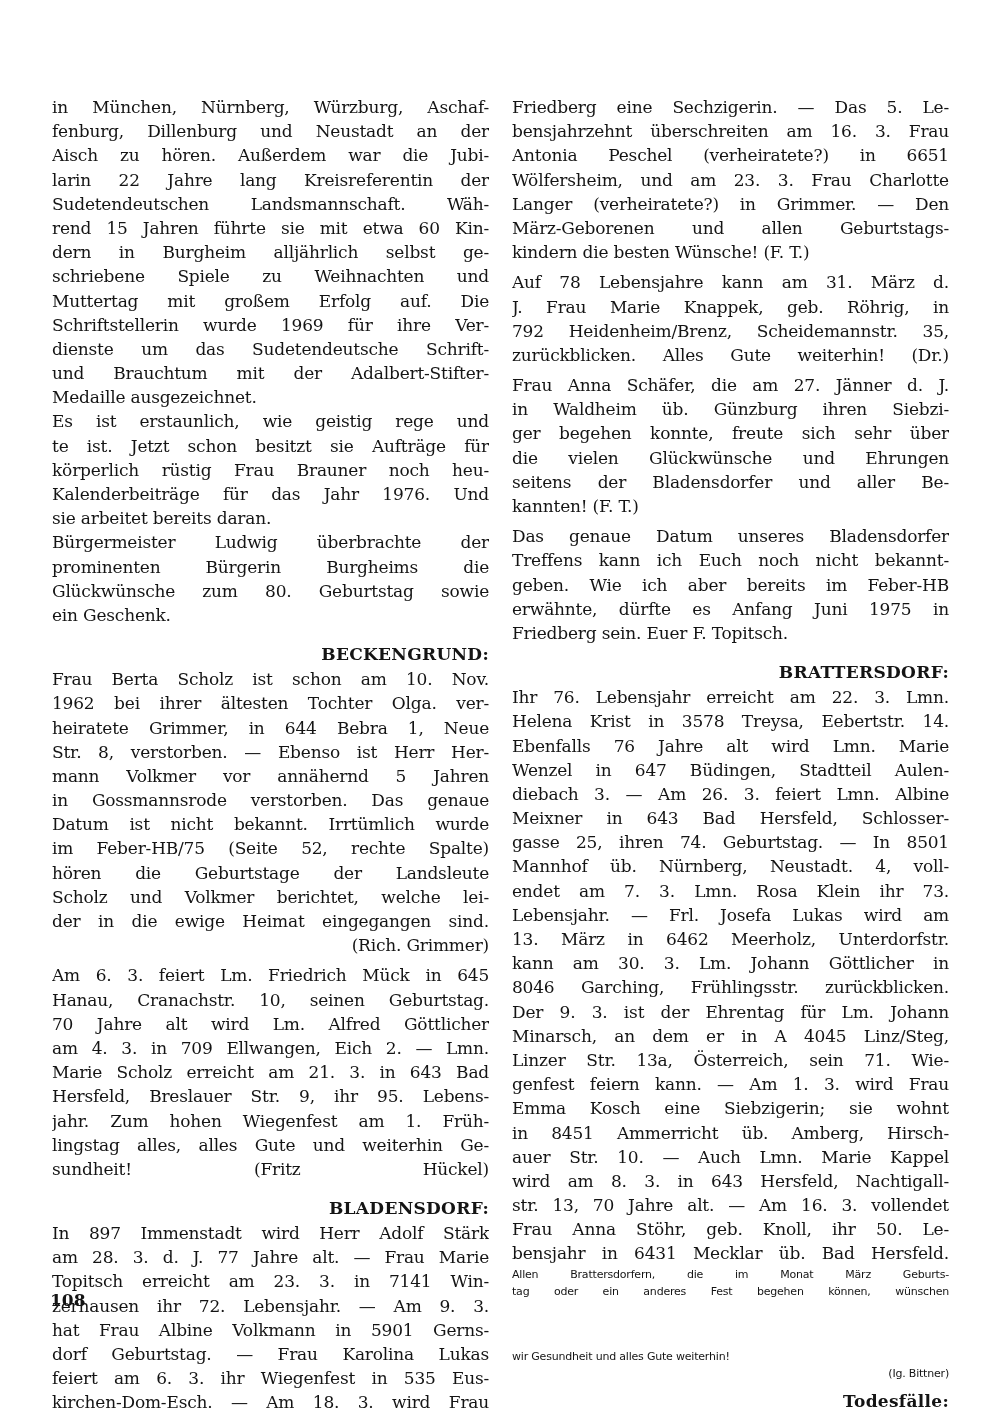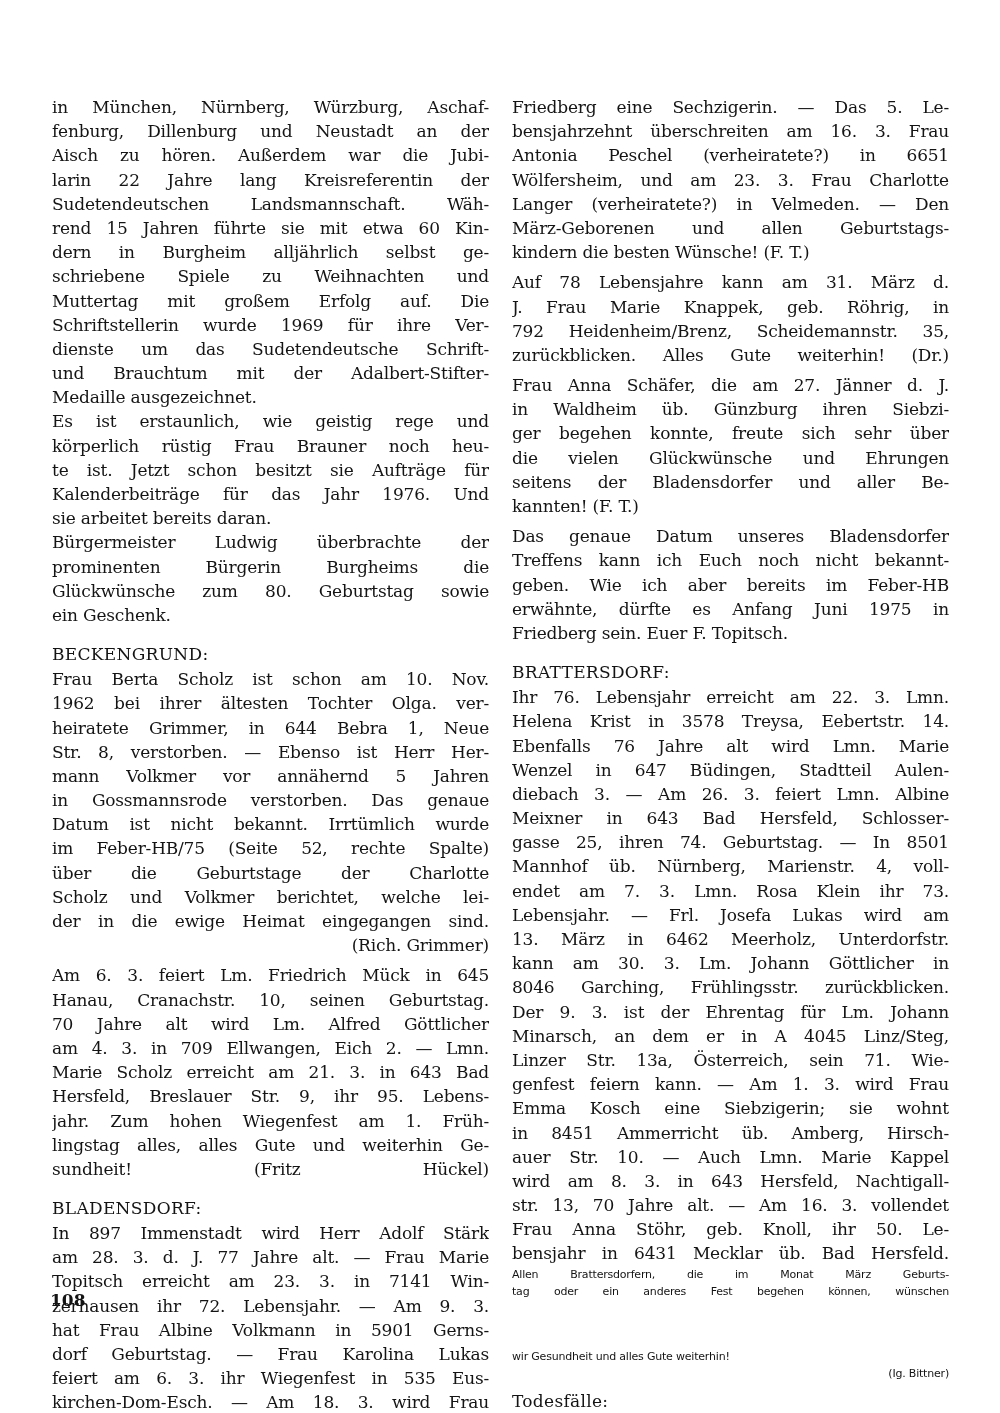--- a/index.html
+++ b/index.html
@@ -9,21 +9,21 @@
   .col-left { left: 52px; }
   .col-right { left: 512px; }
   .line { display: block; height: 24.2px; line-height: 24.2px; font-size: 17px;
           white-space: nowrap; text-align: justify; text-align-last: justify;
           overflow: hidden; letter-spacing: -0.2px; }
   .line.last { text-align-last: left; }
   .line.right { text-align: right; text-align-last: right; }
   .gap { height: 6px; }
   .gap-lg { height: 14px; }
   .heading { display: block; height: 26px; line-height: 26px; font-size: 17px;
-             font-weight: normal; letter-spacing: 0.3px; }
+             font-weight: bold; letter-spacing: 0.3px; text-align: right; }
   .small { display: block; height: 17px; line-height: 17px; font-size: 11px;
            font-family: "DejaVu Sans", "Liberation Sans", sans-serif;
            white-space: nowrap; text-align: justify; text-align-last: justify; letter-spacing: -0.2px; }
   .small.last { text-align-last: left; margin-top: 48px; }
   .small.right { text-align: right; text-align-last: right; }
   b { font-weight: normal; }
   .page-num { position: absolute; left: 50px; top: 1290px; font-size: 17px; font-weight: bold; }
 </style>
 </head>
 <body>
@@ -37,42 +37,42 @@
     <span class="line">Sudetendeutschen Landsmannschaft. Wäh-</span>
     <span class="line">rend 15 Jahren führte sie mit etwa 60 Kin-</span>
     <span class="line">dern in Burgheim alljährlich selbst ge-</span>
     <span class="line">schriebene Spiele zu Weihnachten und</span>
     <span class="line">Muttertag mit großem Erfolg auf. Die</span>
     <span class="line">Schriftstellerin wurde 1969 für ihre Ver-</span>
     <span class="line">dienste um das Sudetendeutsche Schrift-</span>
     <span class="line">und Brauchtum mit der Adalbert-Stifter-</span>
     <span class="line last">Medaille ausgezeichnet.</span>
     <span class="line">Es ist erstaunlich, wie geistig rege und</span>
+    <span class="line">te ist. Jetzt schon besitzt sie Aufträge für</span>
     <span class="line">körperlich rüstig Frau Brauner noch heu-</span>
-    <span class="line">te ist. Jetzt schon besitzt sie Aufträge für</span>
     <span class="line">Kalenderbeiträge für das Jahr 1976. Und</span>
     <span class="line last">sie arbeitet bereits daran.</span>
     <span class="line">Bürgermeister Ludwig überbrachte der</span>
     <span class="line">prominenten Bürgerin Burgheims die</span>
     <span class="line">Glückwünsche zum 80. Geburtstag sowie</span>
     <span class="line last">ein Geschenk.</span>
   </div>
 
   <div class="gap-lg"></div>
   <span class="heading">BECKENGRUND:</span>
   <div>
     <span class="line"><span>Frau </span><b>Berta Scholz</b><span> ist schon am 10. Nov.</span></span>
     <span class="line">1962 bei ihrer ältesten Tochter Olga. ver-</span>
     <span class="line">heiratete Grimmer, in 644 Bebra 1, Neue</span>
     <span class="line"><span>Str. 8, verstorben. — Ebenso ist Herr </span><b>Her-</b></span>
     <span class="line"><b>mann Volkmer</b><span> vor annähernd 5 Jahren</span></span>
     <span class="line">in Gossmannsrode verstorben. Das genaue</span>
     <span class="line">Datum ist nicht bekannt. Irrtümlich wurde</span>
     <span class="line">im Feber-HB/75 (Seite 52, rechte Spalte)</span>
-    <span class="line">über die Geburtstage der Charlotte</span>
+    <span class="line">hören die Geburtstage der Landsleute</span>
     <span class="line">Scholz und Volkmer berichtet, welche lei-</span>
     <span class="line">der in die ewige Heimat eingegangen sind.</span>
     <span class="line right">(Rich. Grimmer)</span>
   </div>
   <div class="gap"></div>
   <div>
     <span class="line"><span>Am 6. 3. feiert Lm. </span><b>Friedrich Mück</b><span> in 645</span></span>
     <span class="line">Hanau, Cranachstr. 10, seinen Geburtstag.</span>
     <span class="line"><span>70 Jahre alt wird Lm. </span><b>Alfred Göttlicher</b></span>
     <span class="line">am 4. 3. in 709 Ellwangen, Eich 2. — Lmn.</span>
@@ -97,21 +97,21 @@
 
   </div>
 </div>
 
 <div class="col col-right">
   <div>
     <span class="line">Friedberg eine Sechzigerin. — Das 5. Le-</span>
     <span class="line">bensjahrzehnt überschreiten am 16. 3. Frau</span>
     <span class="line"><b>Antonia Peschel</b><span> (verheiratete?) in 6651</span></span>
     <span class="line"><span>Wölfersheim, und am 23. 3. Frau </span><b>Charlotte</b></span>
-    <span class="line"><b>Langer</b><span> (verheiratete?) in Velmeden. — Den</span></span>
+    <span class="line"><b>Langer</b><span> (verheiratete?) in Grimmer. — Den</span></span>
     <span class="line">März-Geborenen und allen Geburtstags-</span>
     <span class="line last">kindern die besten Wünsche! (F. T.)</span>
   </div>
   <div class="gap"></div>
   <div>
     <span class="line">Auf 78 Lebensjahre kann am 31. März d.</span>
     <span class="line"><span>J. Frau </span><b>Marie Knappek,</b><span> geb. Röhrig, in</span></span>
     <span class="line">792 Heidenheim/Brenz, Scheidemannstr. 35,</span>
     <span class="line">zurückblicken. Alles Gute weiterhin! (Dr.)</span>
   </div>
@@ -136,21 +136,21 @@
   <div class="gap-lg"></div>
   <span class="heading">BRATTERSDORF:</span>
   <div>
     <span class="line">Ihr 76. Lebensjahr erreicht am 22. 3. Lmn.</span>
     <span class="line"><b>Helena Krist</b><span> in 3578 Treysa, Eebertstr. 14.</span></span>
     <span class="line"><span>Ebenfalls 76 Jahre alt wird Lmn. </span><b>Marie</b></span>
     <span class="line"><b>Wenzel</b><span> in 647 Büdingen, Stadtteil Aulen-</span></span>
     <span class="line"><span>diebach 3. — Am 26. 3. feiert Lmn. </span><b>Albine</b></span>
     <span class="line"><b>Meixner</b><span> in 643 Bad Hersfeld, Schlosser-</span></span>
     <span class="line">gasse 25, ihren 74. Geburtstag. — In 8501</span>
-    <span class="line">Mannhof üb. Nürnberg, Marienstr. 4, voll-</span>
+    <span class="line">Mannhof üb. Nürnberg, Neustadt. 4, voll-</span>
     <span class="line"><span>endet am 7. 3. Lmn. </span><b>Rosa Klein</b><span> ihr 73.</span></span>
     <span class="line"><span>Lebensjahr. — Frl. </span><b>Josefa Lukas</b><span> wird am</span></span>
     <span class="line">13. März in 6462 Meerholz, Unterdorfstr.</span>
     <span class="line"><span>kann am 30. 3. Lm. </span><b>Johann Göttlicher</b><span> in</span></span>
     <span class="line">8046 Garching, Frühlingsstr. zurückblicken.</span>
     <span class="line"><span>Der 9. 3. ist der Ehrentag für Lm. </span><b>Johann</b></span>
     <span class="line"><b>Minarsch</b><span>, an dem er in A 4045 Linz/Steg,</span></span>
     <span class="line">Linzer Str. 13a, Österreich, sein 71. Wie-</span>
     <span class="line">genfest feiern kann. — Am 1. 3. wird Frau</span>
     <span class="line"><b>Emma Kosch</b><span> eine Siebzigerin; sie wohnt</span></span>

